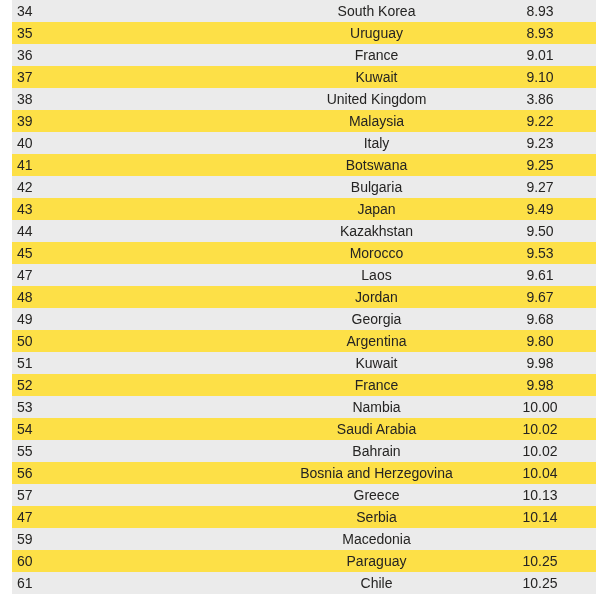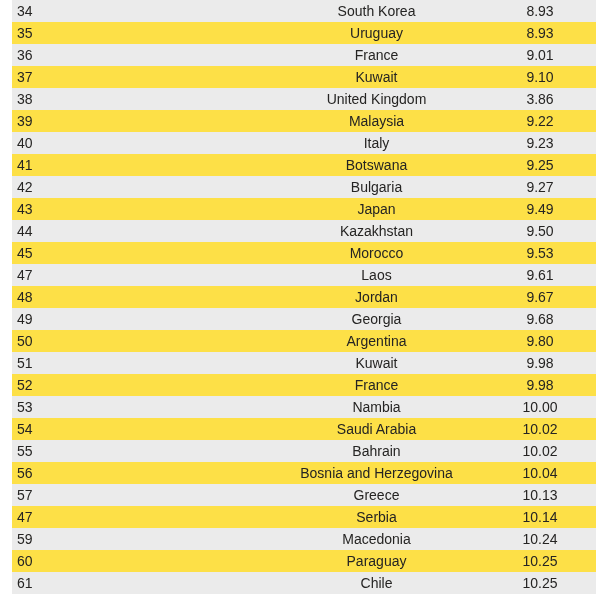--- a/index.html
+++ b/index.html
@@ -162,21 +162,20 @@
     <div class="cell cell-value">10.13</div>
   </div>
     <div class="row">
     <div class="cell cell-rank">47</div>
     <div class="cell cell-country">Serbia</div>
     <div class="cell cell-value">10.14</div>
   </div>
     <div class="row">
     <div class="cell cell-rank">59</div>
     <div class="cell cell-country">Macedonia</div>
-    <div class="cell cell-value">10.24</div>
   </div>
     <div class="row">
     <div class="cell cell-rank">60</div>
     <div class="cell cell-country">Paraguay</div>
     <div class="cell cell-value">10.25</div>
   </div>
     <div class="row">
     <div class="cell cell-rank">61</div>
     <div class="cell cell-country">Chile</div>
     <div class="cell cell-value">10.25</div>

